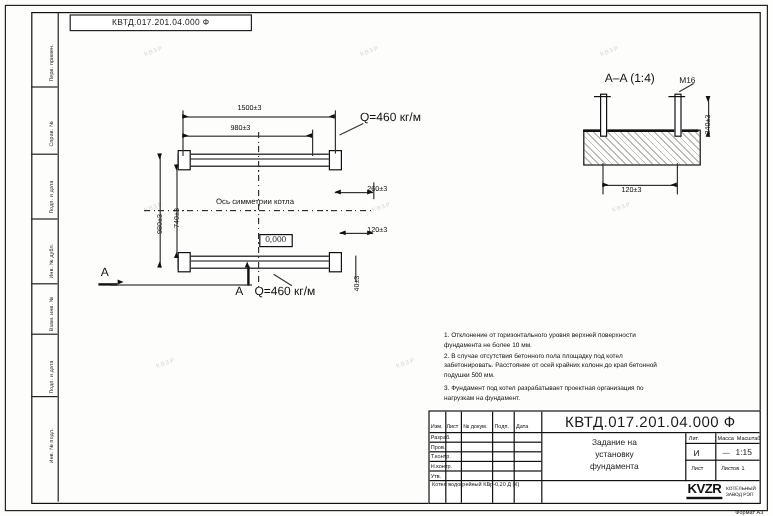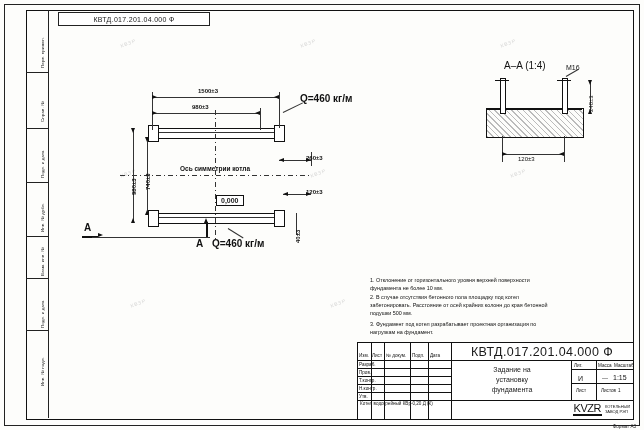--- a/index.html
+++ b/index.html
@@ -54,21 +54,21 @@
 
   
   .tb{position:absolute;left:357px;top:342px;width:275px;height:76px;border:1px solid #111;background:#fff;}
   .tb .cell{position:absolute;font-size:4.6px;color:#111;box-sizing:border-box;}
   .tb-code{position:absolute;left:94px;top:1px;width:180px;height:16px;display:flex;align-items:center;justify-content:center;
            font-size:12.5px;letter-spacing:.4px;}
   .tb-name{position:absolute;left:94px;top:19px;width:120px;height:36px;display:flex;flex-direction:column;align-items:center;
            justify-content:center;font-size:7px;line-height:10px;text-align:center;}
   .tb-sub{position:absolute;left:2px;top:58px;width:210px;font-size:4.6px;}
   .logo{position:absolute;right:3px;bottom:3px;display:flex;align-items:center;gap:3px;}
-  .logo .mark{font-size:11px;font-weight:normal;letter-spacing:-0.5px;color:#111;
+  .logo .mark{font-size:11px;font-weight:bold;letter-spacing:-0.5px;color:#111;
                border-bottom:2px solid #111;padding:0 1px;text-align:right;}
   .logo .mtxt{font-size:4px;line-height:5px;color:#111;}
   .fmt{position:absolute;right:8px;bottom:1px;font-size:4.6px;}
 </style>
 </head>
 <body>
 
 <div id="sheet">
 
   <div class="frame-out"></div>
@@ -97,21 +97,21 @@
 
   <div class="wm" style="left:120px;top:40px;">КВЗР</div>
   <div class="wm" style="left:300px;top:40px;">КВЗР</div>
   <div class="wm" style="left:500px;top:40px;">КВЗР</div>
   <div class="wm" style="left:120px;top:170px;">КВЗР</div>
   <div class="wm" style="left:310px;top:170px;">КВЗР</div>
   <div class="wm" style="left:510px;top:170px;">КВЗР</div>
   <div class="wm" style="left:130px;top:300px;">КВЗР</div>
   <div class="wm" style="left:330px;top:300px;">КВЗР</div>
 
-  <div class="abs" style="left:0;top:0;width:360px;height:260px;font-weight:bold;">
+  <div class="abs" style="left:0;top:0;width:360px;height:260px;">
 
     <div class="beam" style="left:148px;top:128px;width:135px;height:9px;"></div>
     <div class="line hl thin" style="left:148px;top:132px;width:135px;"></div>
 
     <div class="beam" style="left:148px;top:213px;width:135px;height:9px;"></div>
     <div class="line hl thin" style="left:148px;top:217px;width:135px;"></div>
 
     <div class="beam" style="left:148px;top:125px;width:9px;height:15px;"></div>
     <div class="beam" style="left:274px;top:125px;width:9px;height:15px;"></div>
     <div class="beam" style="left:148px;top:210px;width:9px;height:15px;"></div>

